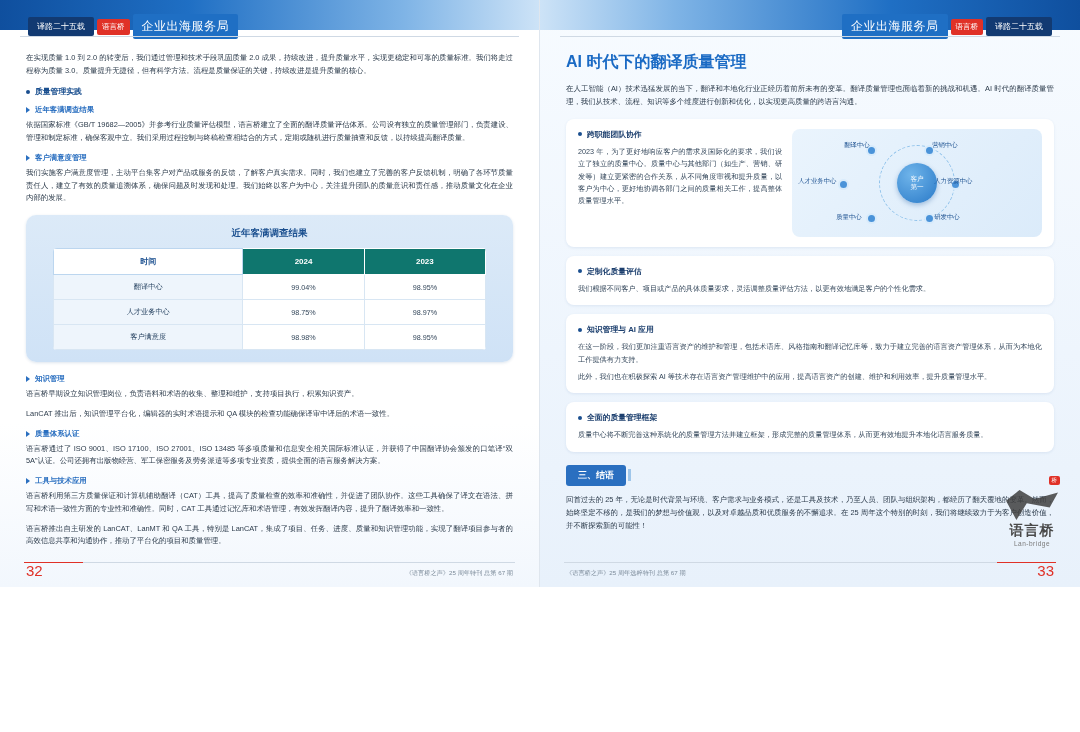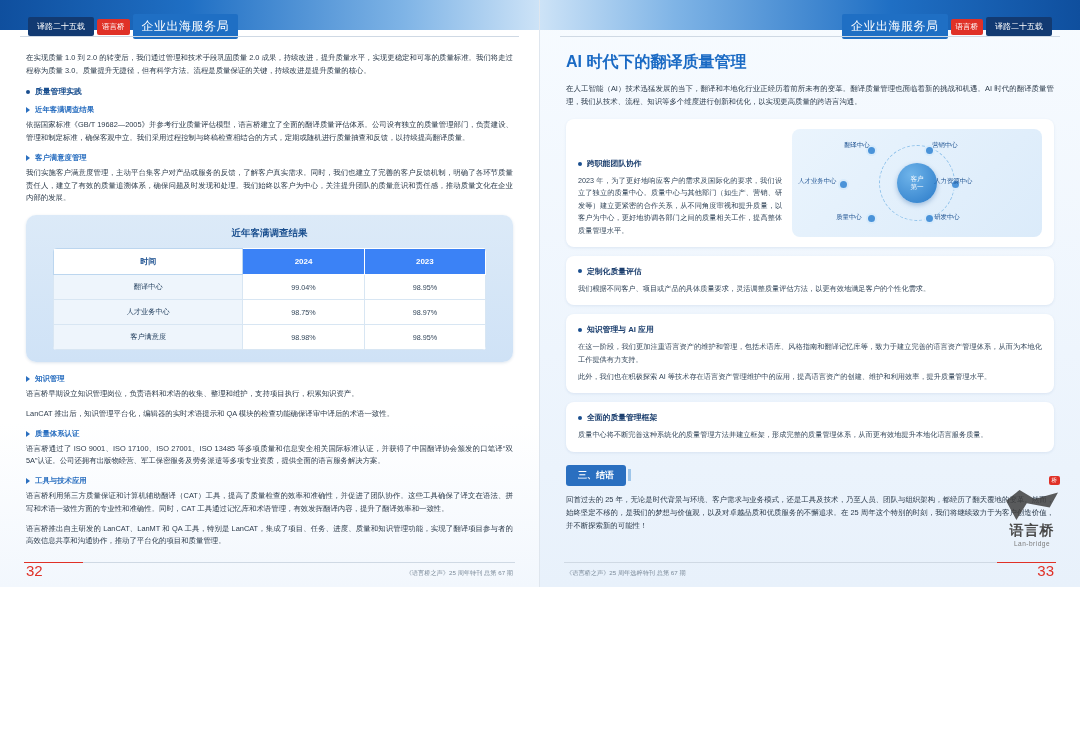--- a/index.html
+++ b/index.html
@@ -33,34 +33,34 @@
   .bullet-h { display: flex; align-items: center; gap: 5px; font-size: 7.8px; font-weight: bold; color: #1a4f8f; margin: 9px 0 5px; }
   .dot { width: 4px; height: 4px; border-radius: 50%; background: #1a4f8f; display: inline-block; }
   .sub-h { display: flex; align-items: center; gap: 5px; font-size: 7.4px; font-weight: bold; color: #2a6fc0; margin: 8px 0 4px; }
   .tri { width: 0; height: 0; border-left: 4px solid #2a6fc0; border-top: 3px solid transparent; border-bottom: 3px solid transparent; }
 
   
   .table-card { margin: 10px 0 12px; background: linear-gradient(180deg,#dceaf8 0%,#cfe2f6 100%);
     border-radius: 10px; padding: 8px 27px 12px; box-shadow: 0 1px 3px rgba(30,80,140,.15); }
   .table-title { text-align: center; font-size: 9.5px; font-weight: bold; color: #1a4f8f; padding: 4px 0 8px; }
   table { width: 100%; border-collapse: collapse; background: #fff; border-radius: 4px; overflow: hidden; }
-  th { background: #3b82f6; color: #fff; font-size: 8px; font-weight: bold; padding: 7px 4px; border: 1px solid #ffffff; }
+  th { background: #0f766e; color: #fff; font-size: 8px; font-weight: bold; padding: 7px 4px; border: 1px solid #ffffff; }
   th.first { background: #ffffff; color: #1a4f8f; border: 1px solid #bcd6ef; }
   td { font-size: 7.2px; color: #33465a; text-align: center; padding: 7px 4px; border: 1px solid #d8e6f3; background: #fff; }
   td.first { background: #eef5fc; color: #24405f; }
 
   
   .r-title { font-size: 16px; font-weight: bold; color: #1a6ac4; margin-bottom: 10px; }
   .r-intro { font-size: 7.4px; line-height: 1.75; color: #2b3a4a; text-align: justify; margin-bottom: 10px; }
   .card { background: #ffffff; border-radius: 8px; padding: 10px 12px; margin-bottom: 9px;
     box-shadow: 0 1px 3px rgba(40,90,150,.10); }
   .card-h { display: flex; align-items: center; gap: 5px; font-size: 7.8px; font-weight: bold; color: #1c3f6e; margin-bottom: 6px; }
   .card p { font-size: 7.2px; line-height: 1.72; color: #33465a; text-align: justify; margin-bottom: 5px; }
   .card p:last-child { margin-bottom: 0; }
-  .two-col { display: flex; gap: 10px; align-items: flex-end; }
+  .two-col { display: flex; gap: 10px; align-items: flex-start; }
   .two-col .txt { flex: 0 0 44%; }
   .diagram { flex: 1; background: linear-gradient(135deg,#eaf4fd,#dbebfa); border-radius: 8px; position: relative; height: 108px; }
 
   
   .ring { position: absolute; left: 50%; top: 50%; transform: translate(-50%,-50%); width: 76px; height: 76px;
     border-radius: 50%; border: 1px dashed #8cc0ea; }
   .hub { position: absolute; left: 50%; top: 50%; transform: translate(-50%,-50%); width: 40px; height: 40px;
     border-radius: 50%; background: radial-gradient(circle at 35% 30%,#6fb4ea,#2a7ac8);
     color: #fff; font-size: 6.6px; display: flex; flex-direction: column; align-items: center; justify-content: center;
     line-height: 1.25; box-shadow: 0 2px 5px rgba(30,90,160,.35); }

